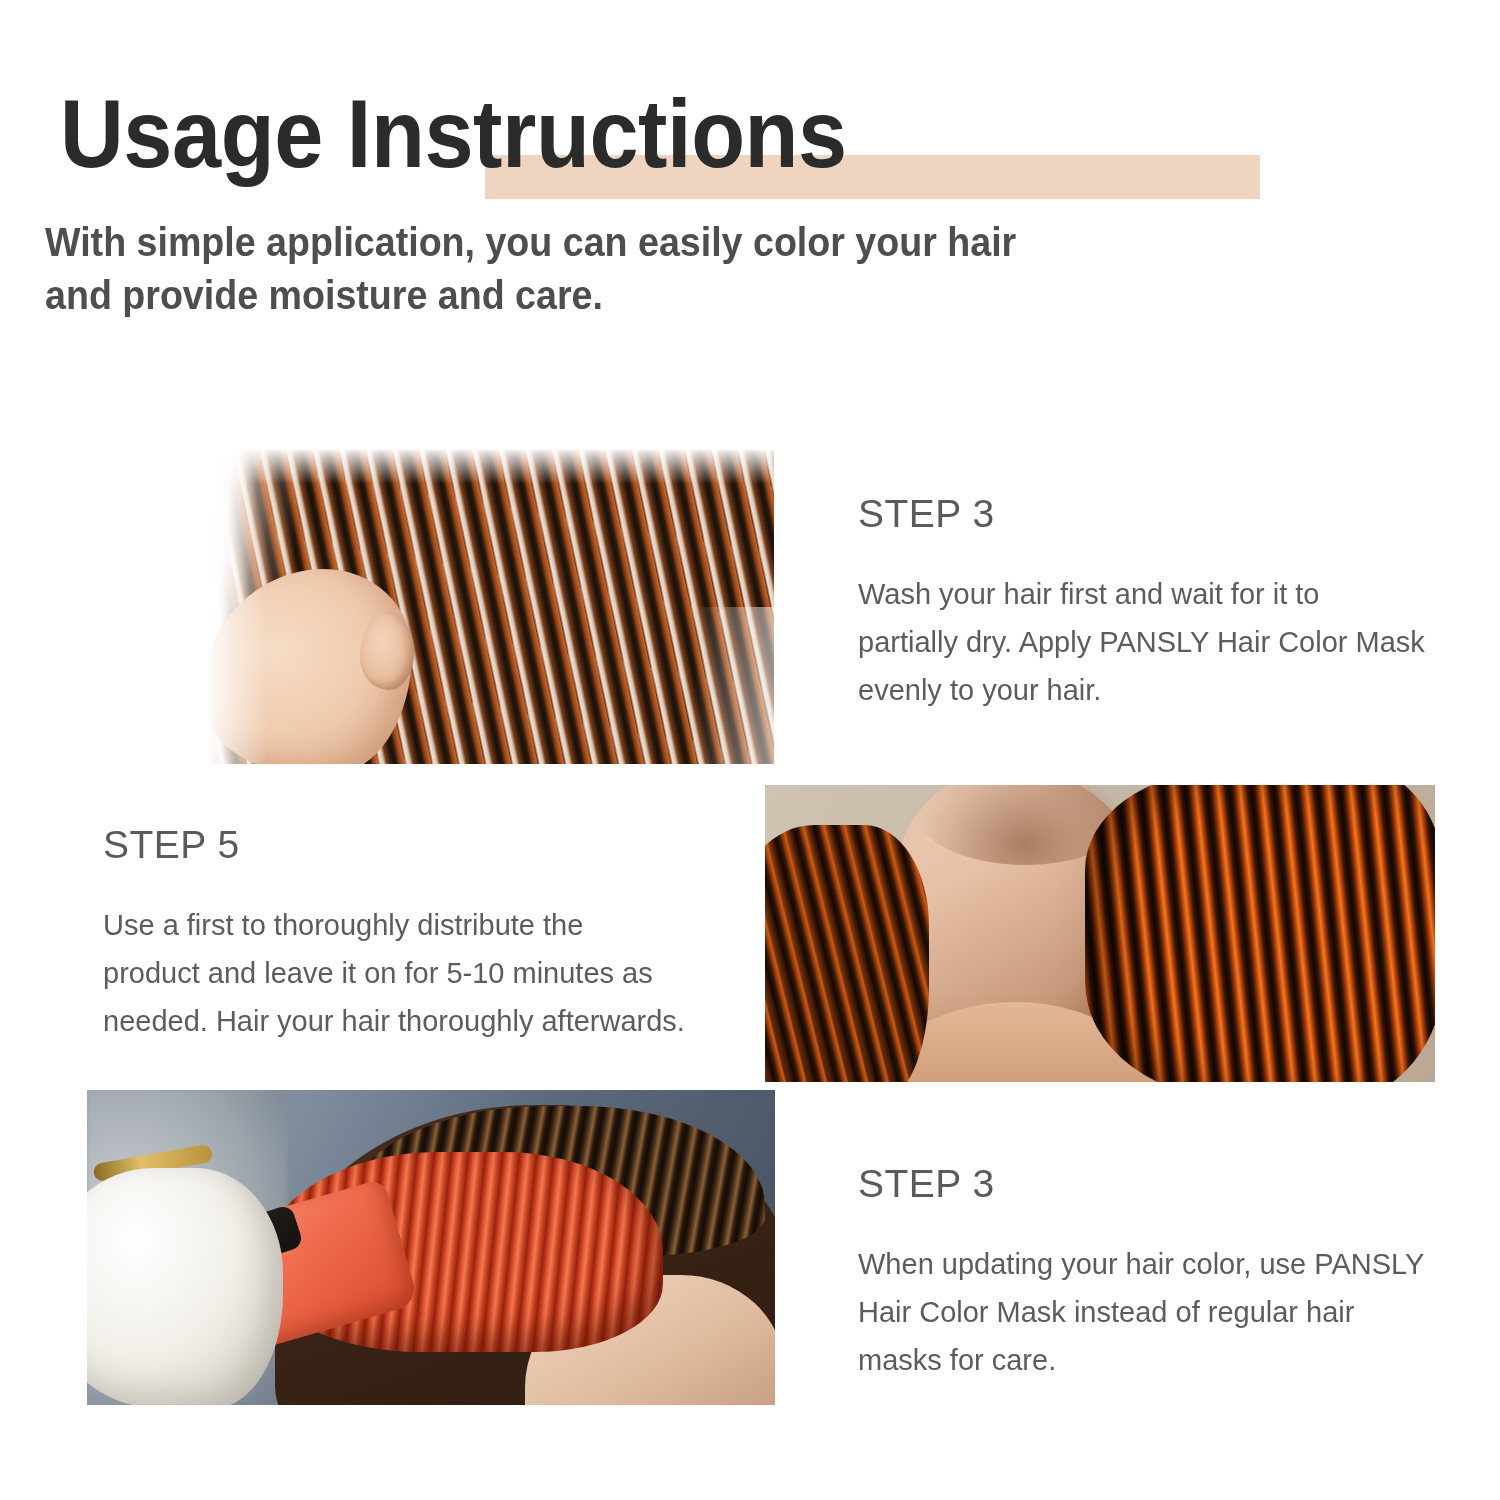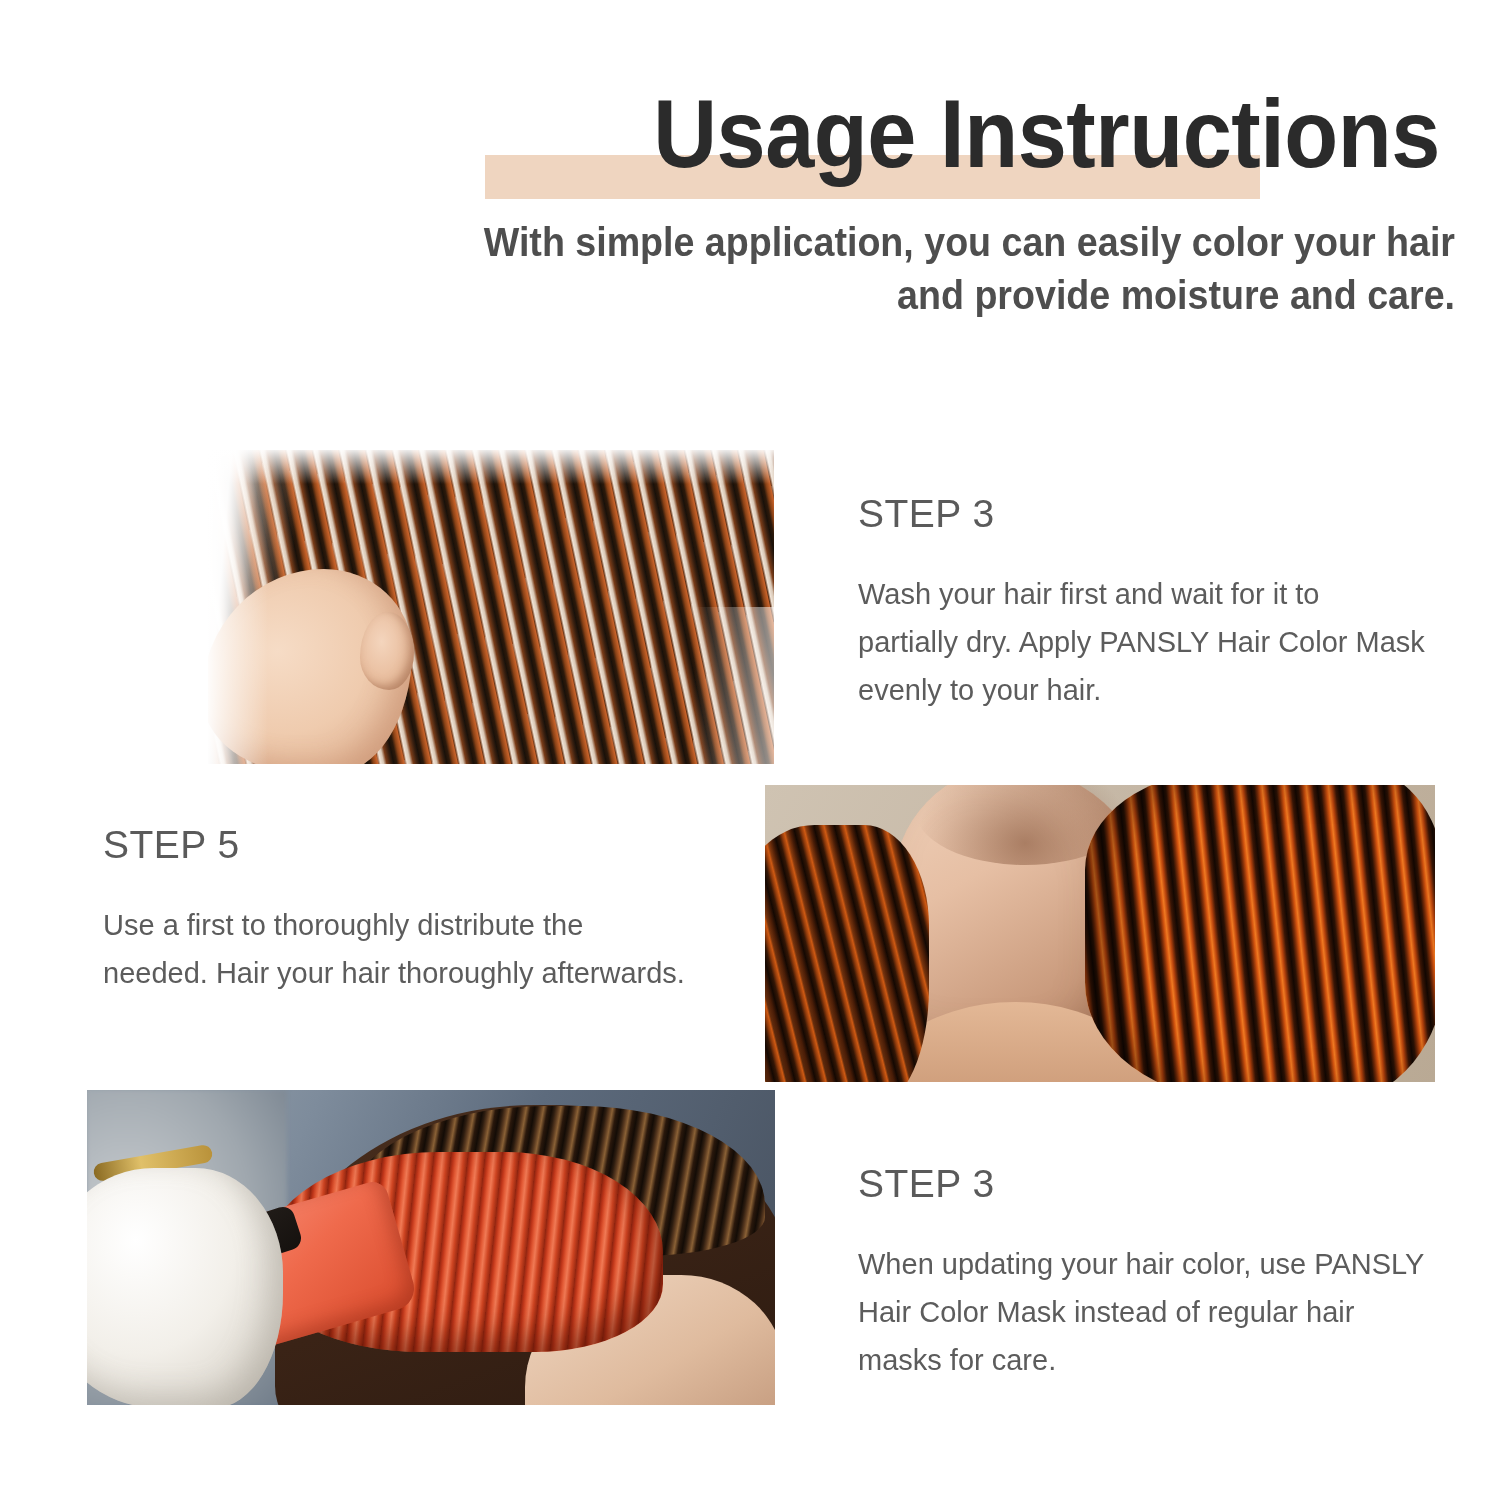--- a/index.html
+++ b/index.html
@@ -14,21 +14,21 @@
     overflow: hidden;
     position: relative;
   }
 
   
   .header {
     position: absolute;
     left: 0;
     top: 0;
     width: 1500px;
-    text-align: right;
+    text-align: left;
   }
   .title-wrap {
     position: relative;
     display: block;
     margin-top: 78px;
     height: 112px;
   }
   .title-highlight {
     position: absolute;
     left: 485px;
@@ -362,20 +362,21 @@
     <span>Wash your hair first and wait for it to</span>
     <span>partially dry. Apply PANSLY Hair Color Mask</span>
     <span>evenly to your hair.</span>
   </p>
 </div>
 
 <div class="step-block" id="step-2-block">
   <p class="step-heading">STEP 5</p>
   <p class="step-body">
     <span>Use a first to thoroughly distribute the</span>
+    <span>product and leave it on for 5-10 minutes as</span>
     <span>needed. Hair your hair thoroughly afterwards.</span>
   </p>
 </div>
 
 <div class="photo" id="photo-copper-hair">
   <div class="neck"></div>
   <div class="chin-shadow"></div>
   <div class="shoulder"></div>
   <div class="ear2"></div>
   <div class="hair-left"></div>

